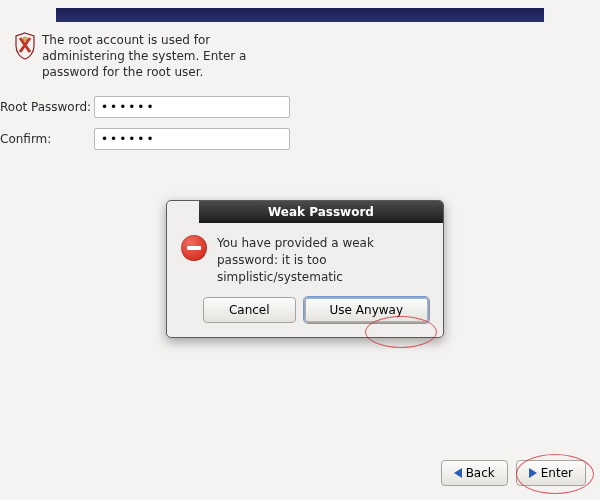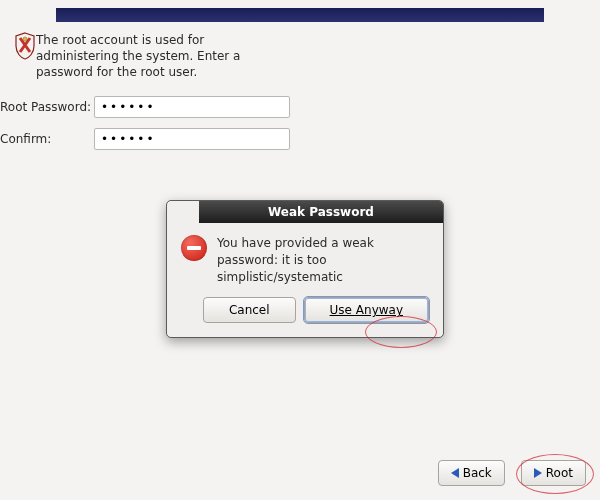--- a/index.html
+++ b/index.html
@@ -21,20 +21,21 @@
     width: 488px;
     height: 14px;
     background: linear-gradient(#1a1f55, #2a3070);
   }
   .intro {
     position: absolute;
     top: 32px;
     left: 14px;
     display: flex;
     align-items: flex-start;
+    gap: 6px;
     width: 240px;
   }
   .shield {
     width: 22px;
     height: 28px;
     flex-shrink: 0;
   }
   .intro-text { line-height: 1.35; }
   .form {
     position: absolute;
@@ -110,37 +111,36 @@
     font-family: inherit;
     font-size: 12px;
     border: 1px solid #a7a49e;
     border-radius: 4px;
     background: linear-gradient(#fcfcfb, #e5e3df);
     cursor: pointer;
   }
   .btn.focus {
     outline: 1px solid #7b98c6;
     box-shadow: 0 0 0 1px #99b4dd inset;
-    text-decoration: underline;
   }
   .redmark1 {
     position: absolute;
     top: 316px; left: 365px;
     width: 72px; height: 32px;
     border: 1px solid rgba(210,30,40,0.7);
     border-radius: 50%;
     pointer-events: none;
   }
   
   .nav {
     position: absolute;
     bottom: 14px;
     right: 14px;
     display: flex;
-    gap: 16px;
+    gap: 8px;
   }
   .nav .btn { display: inline-flex; align-items: center; gap: 4px; padding: 0 12px; }
   .arrow-left, .arrow-right {
     width: 0; height: 0;
     border-top: 5px solid transparent;
     border-bottom: 5px solid transparent;
   }
   .arrow-left { border-right: 8px solid #2a5bb7; }
   .arrow-right { border-left: 8px solid #2a5bb7; }
   .redmark2 {
@@ -190,16 +190,16 @@
 </div>
 <div class="redmark1"></div>
 
 <div class="nav">
   <button class="btn">
     <span class="arrow-left"></span>
     <span>Back</span>
   </button>
   <button class="btn">
     <span class="arrow-right"></span>
-    <span>Root</span>
+    <span>Enter</span>
   </button>
 </div>
 <div class="redmark2"></div>
 
 </body></html>

